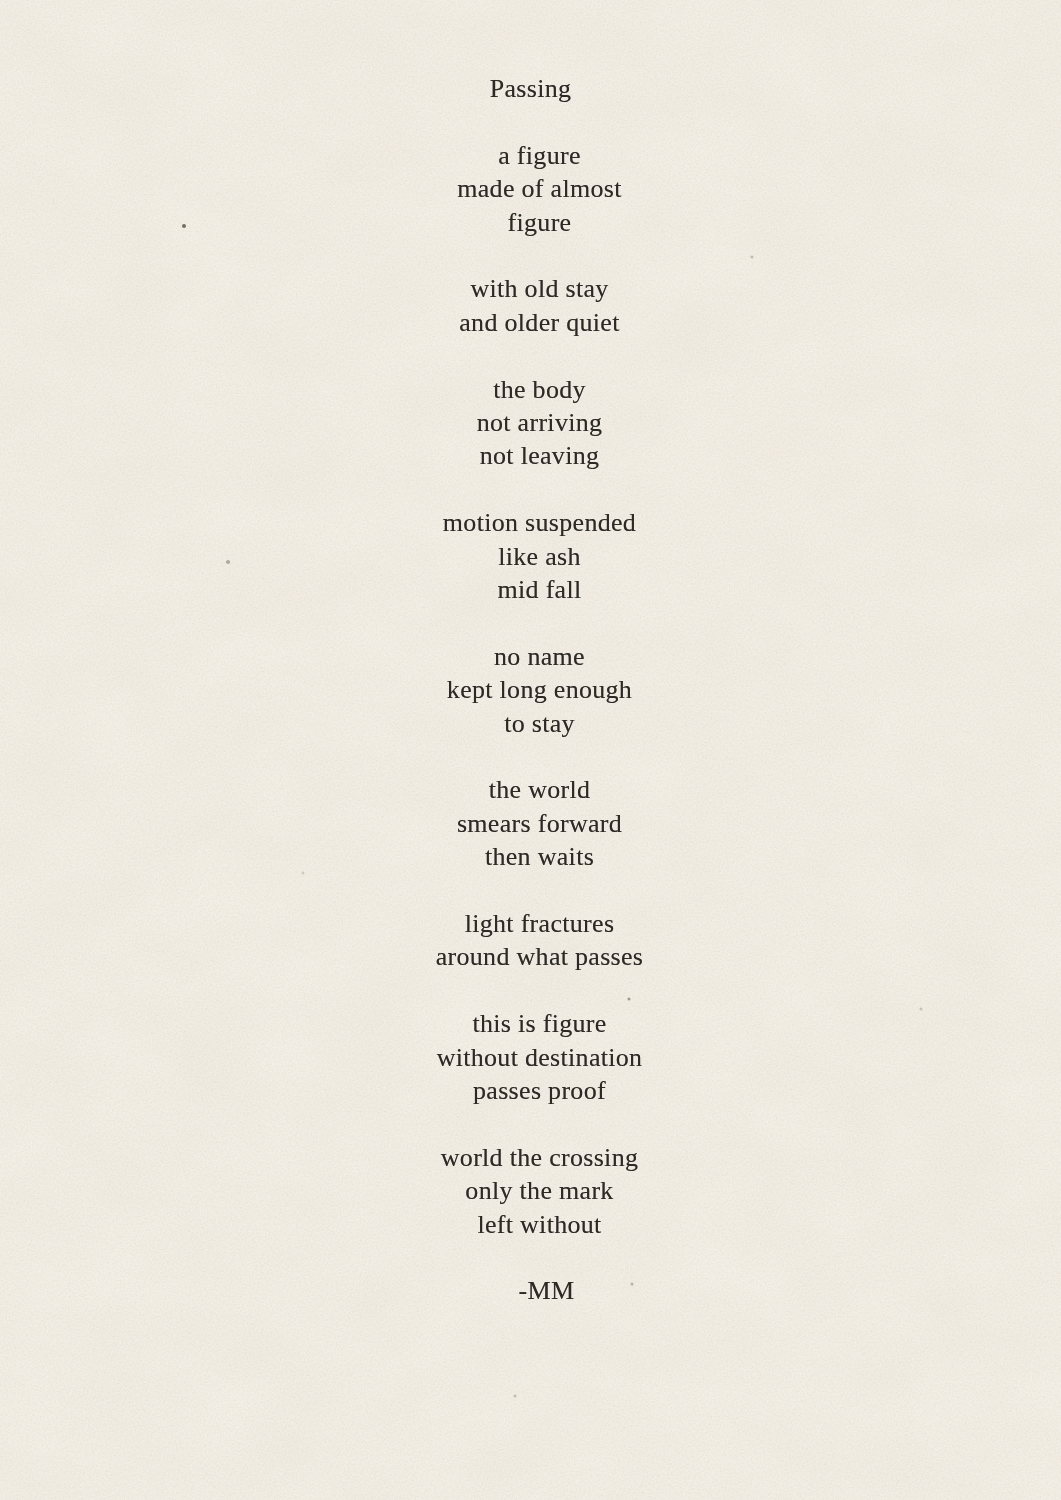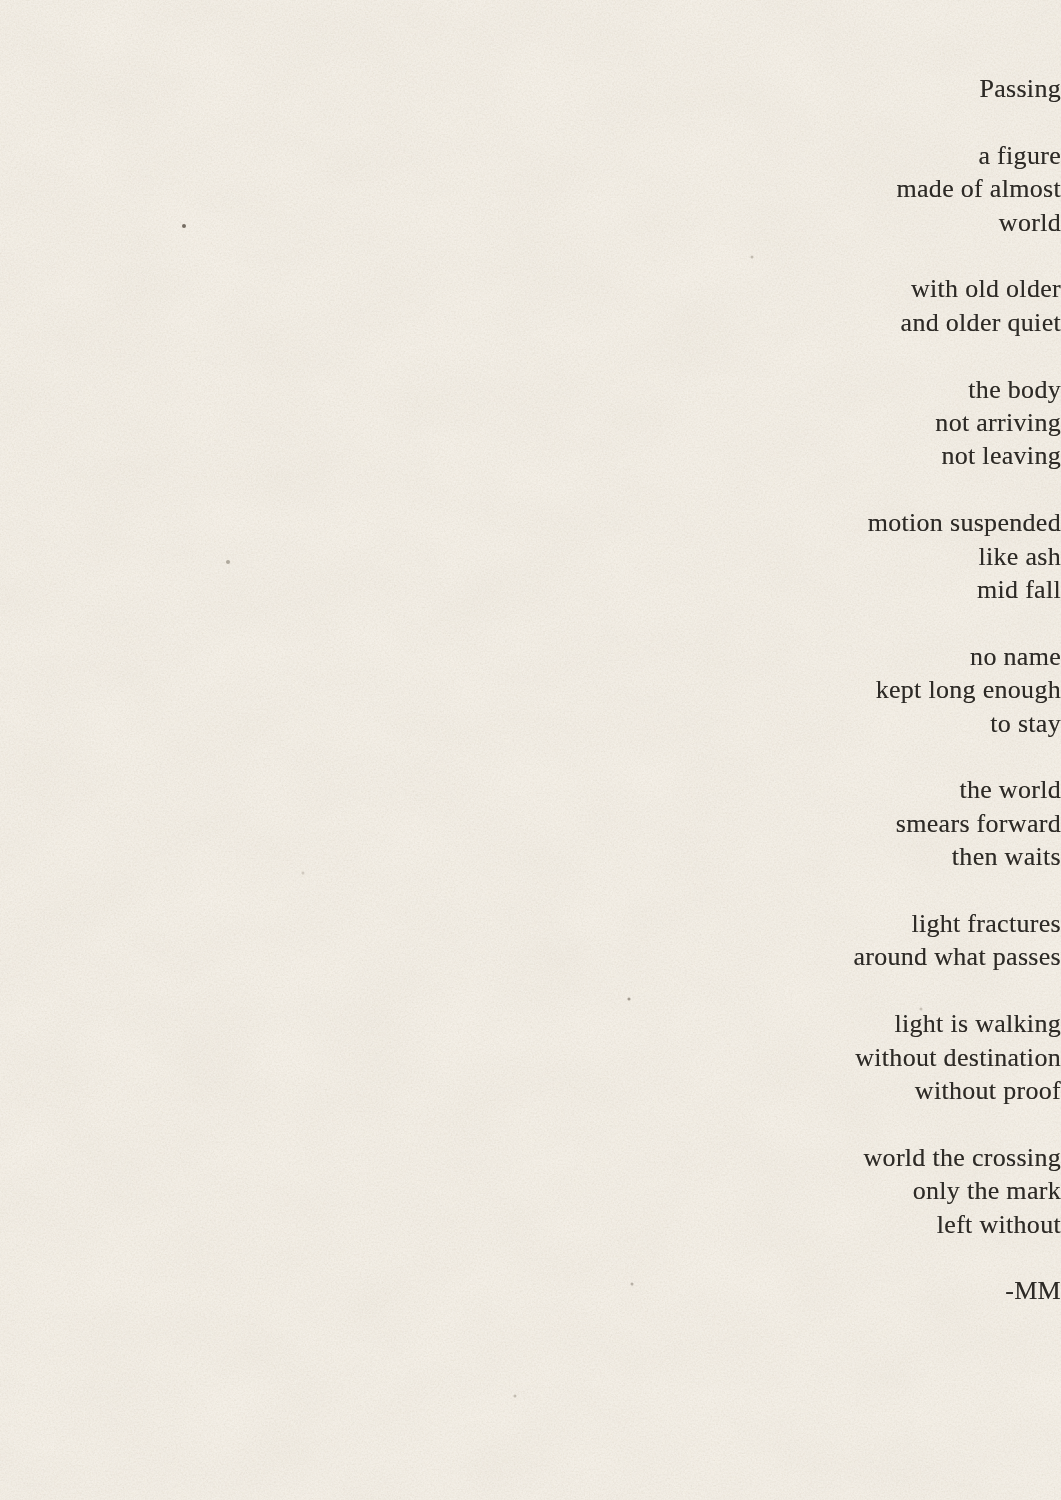--- a/index.html
+++ b/index.html
@@ -42,21 +42,21 @@
       751px 256px 0 0.5px rgba(110, 100, 84, 0.35),
       514px 1395px 0 0.5px rgba(110, 100, 84, 0.35),
       920px 1008px 0 0.5px rgba(110, 100, 84, 0.30),
       302px 872px 0 0.5px rgba(110, 100, 84, 0.25);
   }
   .poem {
     position: absolute;
     top: 72px;
     left: 0;
     width: 100%;
-    text-align: right;
+    text-align: center;
     color: var(--ink);
     font-size: 26px;
     line-height: 33.4px;
     letter-spacing: 0.3px;
     text-shadow: 0 0 0.5px rgba(45, 42, 38, 0.45);
   }
   .poem-title {
     font-size: 26px;
     font-weight: normal;
     line-height: 33.4px;
@@ -97,25 +97,25 @@
   </svg>
 
   <div class="specks"></div>
 
   <main class="poem">
     <h1 class="poem-title">Passing</h1>
 
     <div class="stanza">
       <div>a figure</div>
       <div>made of almost</div>
-      <div>world</div>
+      <div>figure</div>
     </div>
 
     <div class="stanza">
-      <div>with old older</div>
+      <div>with old stay</div>
       <div>and older quiet</div>
     </div>
 
     <div class="stanza">
       <div>the body</div>
       <div>not arriving</div>
       <div>not leaving</div>
     </div>
 
     <div class="stanza">
@@ -135,23 +135,23 @@
       <div>smears forward</div>
       <div>then waits</div>
     </div>
 
     <div class="stanza">
       <div>light fractures</div>
       <div>around what passes</div>
     </div>
 
     <div class="stanza">
-      <div>light is walking</div>
+      <div>this is figure</div>
       <div>without destination</div>
-      <div>without proof</div>
+      <div>passes proof</div>
     </div>
 
     <div class="stanza">
       <div>world the crossing</div>
       <div>only the mark</div>
       <div>left without</div>
     </div>
 
     <div class="signature">-MM</div>
   </main>

